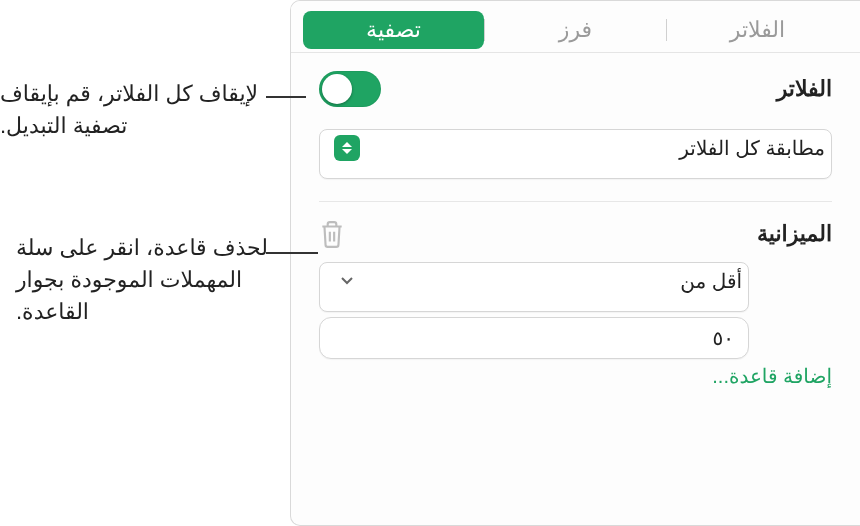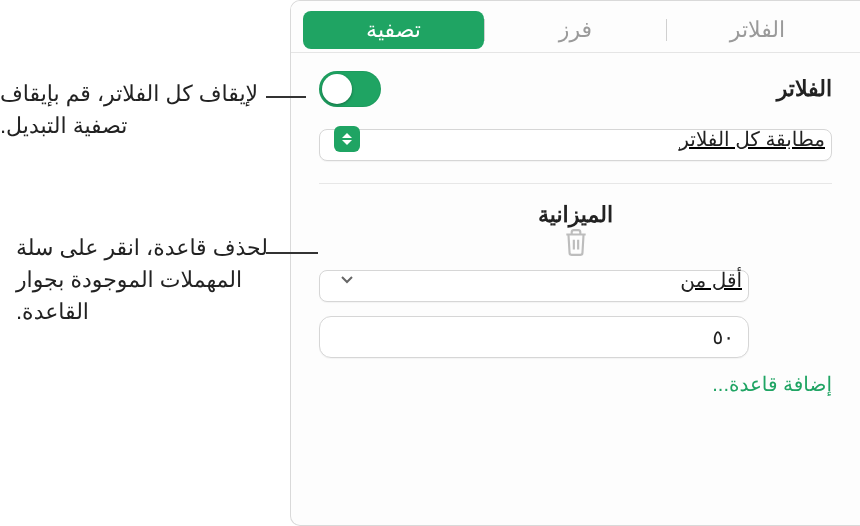--- a/index.html
+++ b/index.html
@@ -102,29 +102,28 @@
     box-shadow: 0 1px 3px rgba(0,0,0,0.35);
   }
 
   
   .popup {
     display: flex;
     flex-direction: row;
     align-items: center;
     justify-content: space-between;
     width: 100%;
-    height: 32px;
+    height: 50px;
     background: #fff;
     border: 1px solid #d6d6d6;
     border-radius: 8px;
     padding: 0 6px 12px 14px;
     box-shadow: 0 1px 1px rgba(0,0,0,0.04);
     cursor: default;
     direction: rtl;
-    text-decoration: underline;
   }
   .popup .popup-label {
     font-size: 20px;
     color: #222;
     text-align: right;
     flex: 1;
   }
   .popup .stepper {
     width: 26px;
     height: 26px;
@@ -156,39 +155,39 @@
   .popup .chevron svg { width: 14px; height: 10px; }
 
   hr.divider {
     border: none;
     border-top: 1px solid #e7e7e7;
     margin: 22px 0 18px 0;
   }
 
   .bud-header {
     display: flex;
-    flex-direction: column;
+    flex-direction: row;
     align-items: center;
     justify-content: space-between;
     margin-bottom: 14px;
   }
   .trash {
     width: 26px;
     height: 28px;
     color: #bdbdbd;
     cursor: pointer;
   }
   .trash svg { width: 100%; height: 100%; }
 
   .comparator-row,
   .value-row {
     display: flex;
     flex-direction: row;
     justify-content: flex-end;
-    margin-bottom: 14px;
+    margin-bottom: 5px;
   }
   .comparator-row .popup,
   .value-row .value-input {
     width: 430px;
   }
   .value-input {
     height: 42px;
     border: 1px solid #d6d6d6;
     border-radius: 12px;
     background: #fff;

